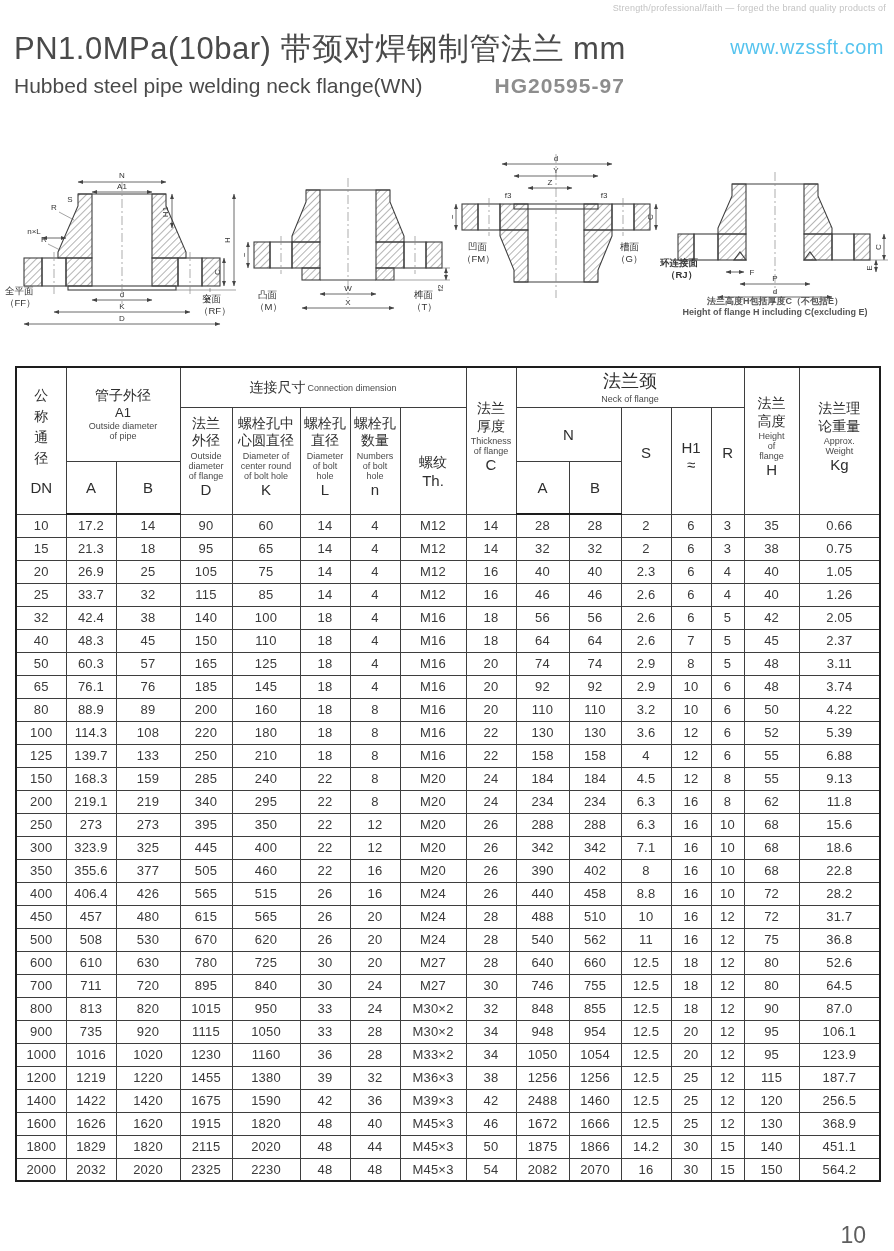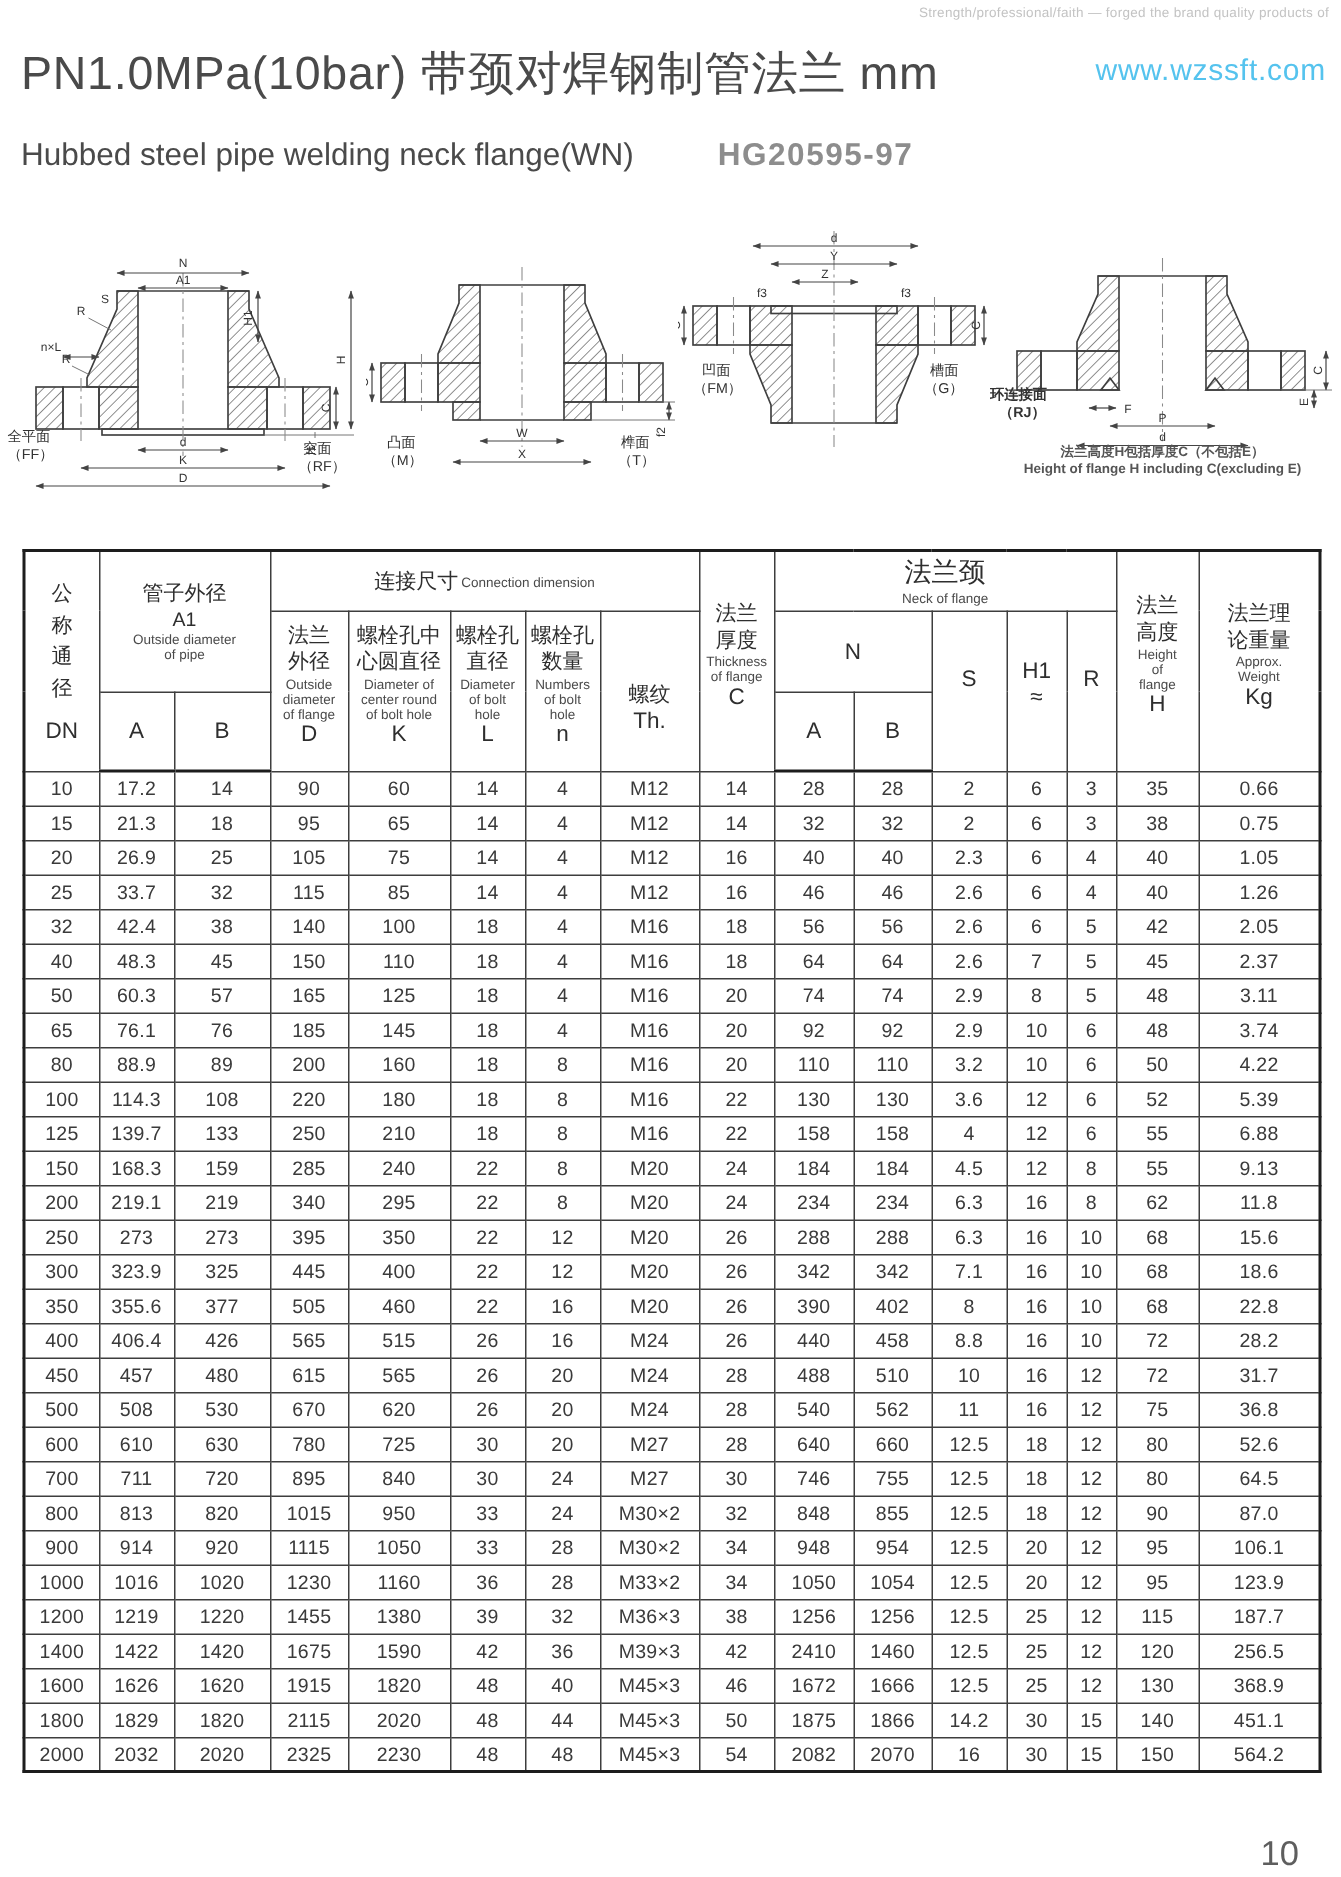--- a/index.html
+++ b/index.html
@@ -4,21 +4,21 @@
 <style>
   * { margin:0; padding:0; box-sizing:border-box; }
   html,body { background:#ffffff; }
   body { font-family:"Liberation Sans","DejaVu Sans",sans-serif; color:#3c3c3c; }
   .page { position:relative; width:894px; height:1251px; background:#fff; overflow:hidden; margin:0 auto; }
 
   
   .brandline { position:absolute; top:3px; right:8px; font-size:9px; color:#c3c3c3; letter-spacing:.2px; }
   .website   { position:absolute; top:36px; right:10px; font-size:20px; color:#55c3ee; letter-spacing:.5px; }
   .title     { position:absolute; top:28px; left:14px; font-size:31px; color:#4a4a4a; letter-spacing:.5px; white-space:nowrap; }
-  .subrow    { position:absolute; top:92px; left:14px; display:flex; align-items:baseline; gap:56px; }
+  .subrow    { position:absolute; top:74px; left:14px; display:flex; align-items:baseline; gap:72px; }
   .subtitle  { font-size:21px; color:#4a4a4a; }
   .standard  { font-size:21px; font-weight:bold; color:#8d8d8d; letter-spacing:1px; }
 
   
   .diagrams { position:absolute; top:142px; left:0; width:894px; display:flex; justify-content:space-between; padding:0 4px; }
   .diag { display:flex; flex-direction:column; align-items:center; }
   .diag svg { display:block; }
   .dcap { width:230px; text-align:center; font-size:9px; font-weight:bold; color:#555; line-height:1.25; margin-top:-8px; white-space:pre-line; }
   .outl { fill:url(#hatch); stroke:#3f3f3f; stroke-width:1.1; }
   .oline { stroke:#3f3f3f; stroke-width:1.1; fill:none; }
@@ -794,21 +794,21 @@
           <td>848</td>
           <td>855</td>
           <td>12.5</td>
           <td>18</td>
           <td>12</td>
           <td>90</td>
           <td>87.0</td>
         </tr>
         <tr>
           <td>900</td>
-          <td>914</td>
+          <td>735</td>
           <td>920</td>
           <td>1115</td>
           <td>1050</td>
           <td>33</td>
           <td>28</td>
           <td>M30×2</td>
           <td>34</td>
           <td>948</td>
           <td>954</td>
           <td>12.5</td>
@@ -856,21 +856,21 @@
         <tr>
           <td>1400</td>
           <td>1422</td>
           <td>1420</td>
           <td>1675</td>
           <td>1590</td>
           <td>42</td>
           <td>36</td>
           <td>M39×3</td>
           <td>42</td>
-          <td>2410</td>
+          <td>2488</td>
           <td>1460</td>
           <td>12.5</td>
           <td>25</td>
           <td>12</td>
           <td>120</td>
           <td>256.5</td>
         </tr>
         <tr>
           <td>1600</td>
           <td>1626</td>

